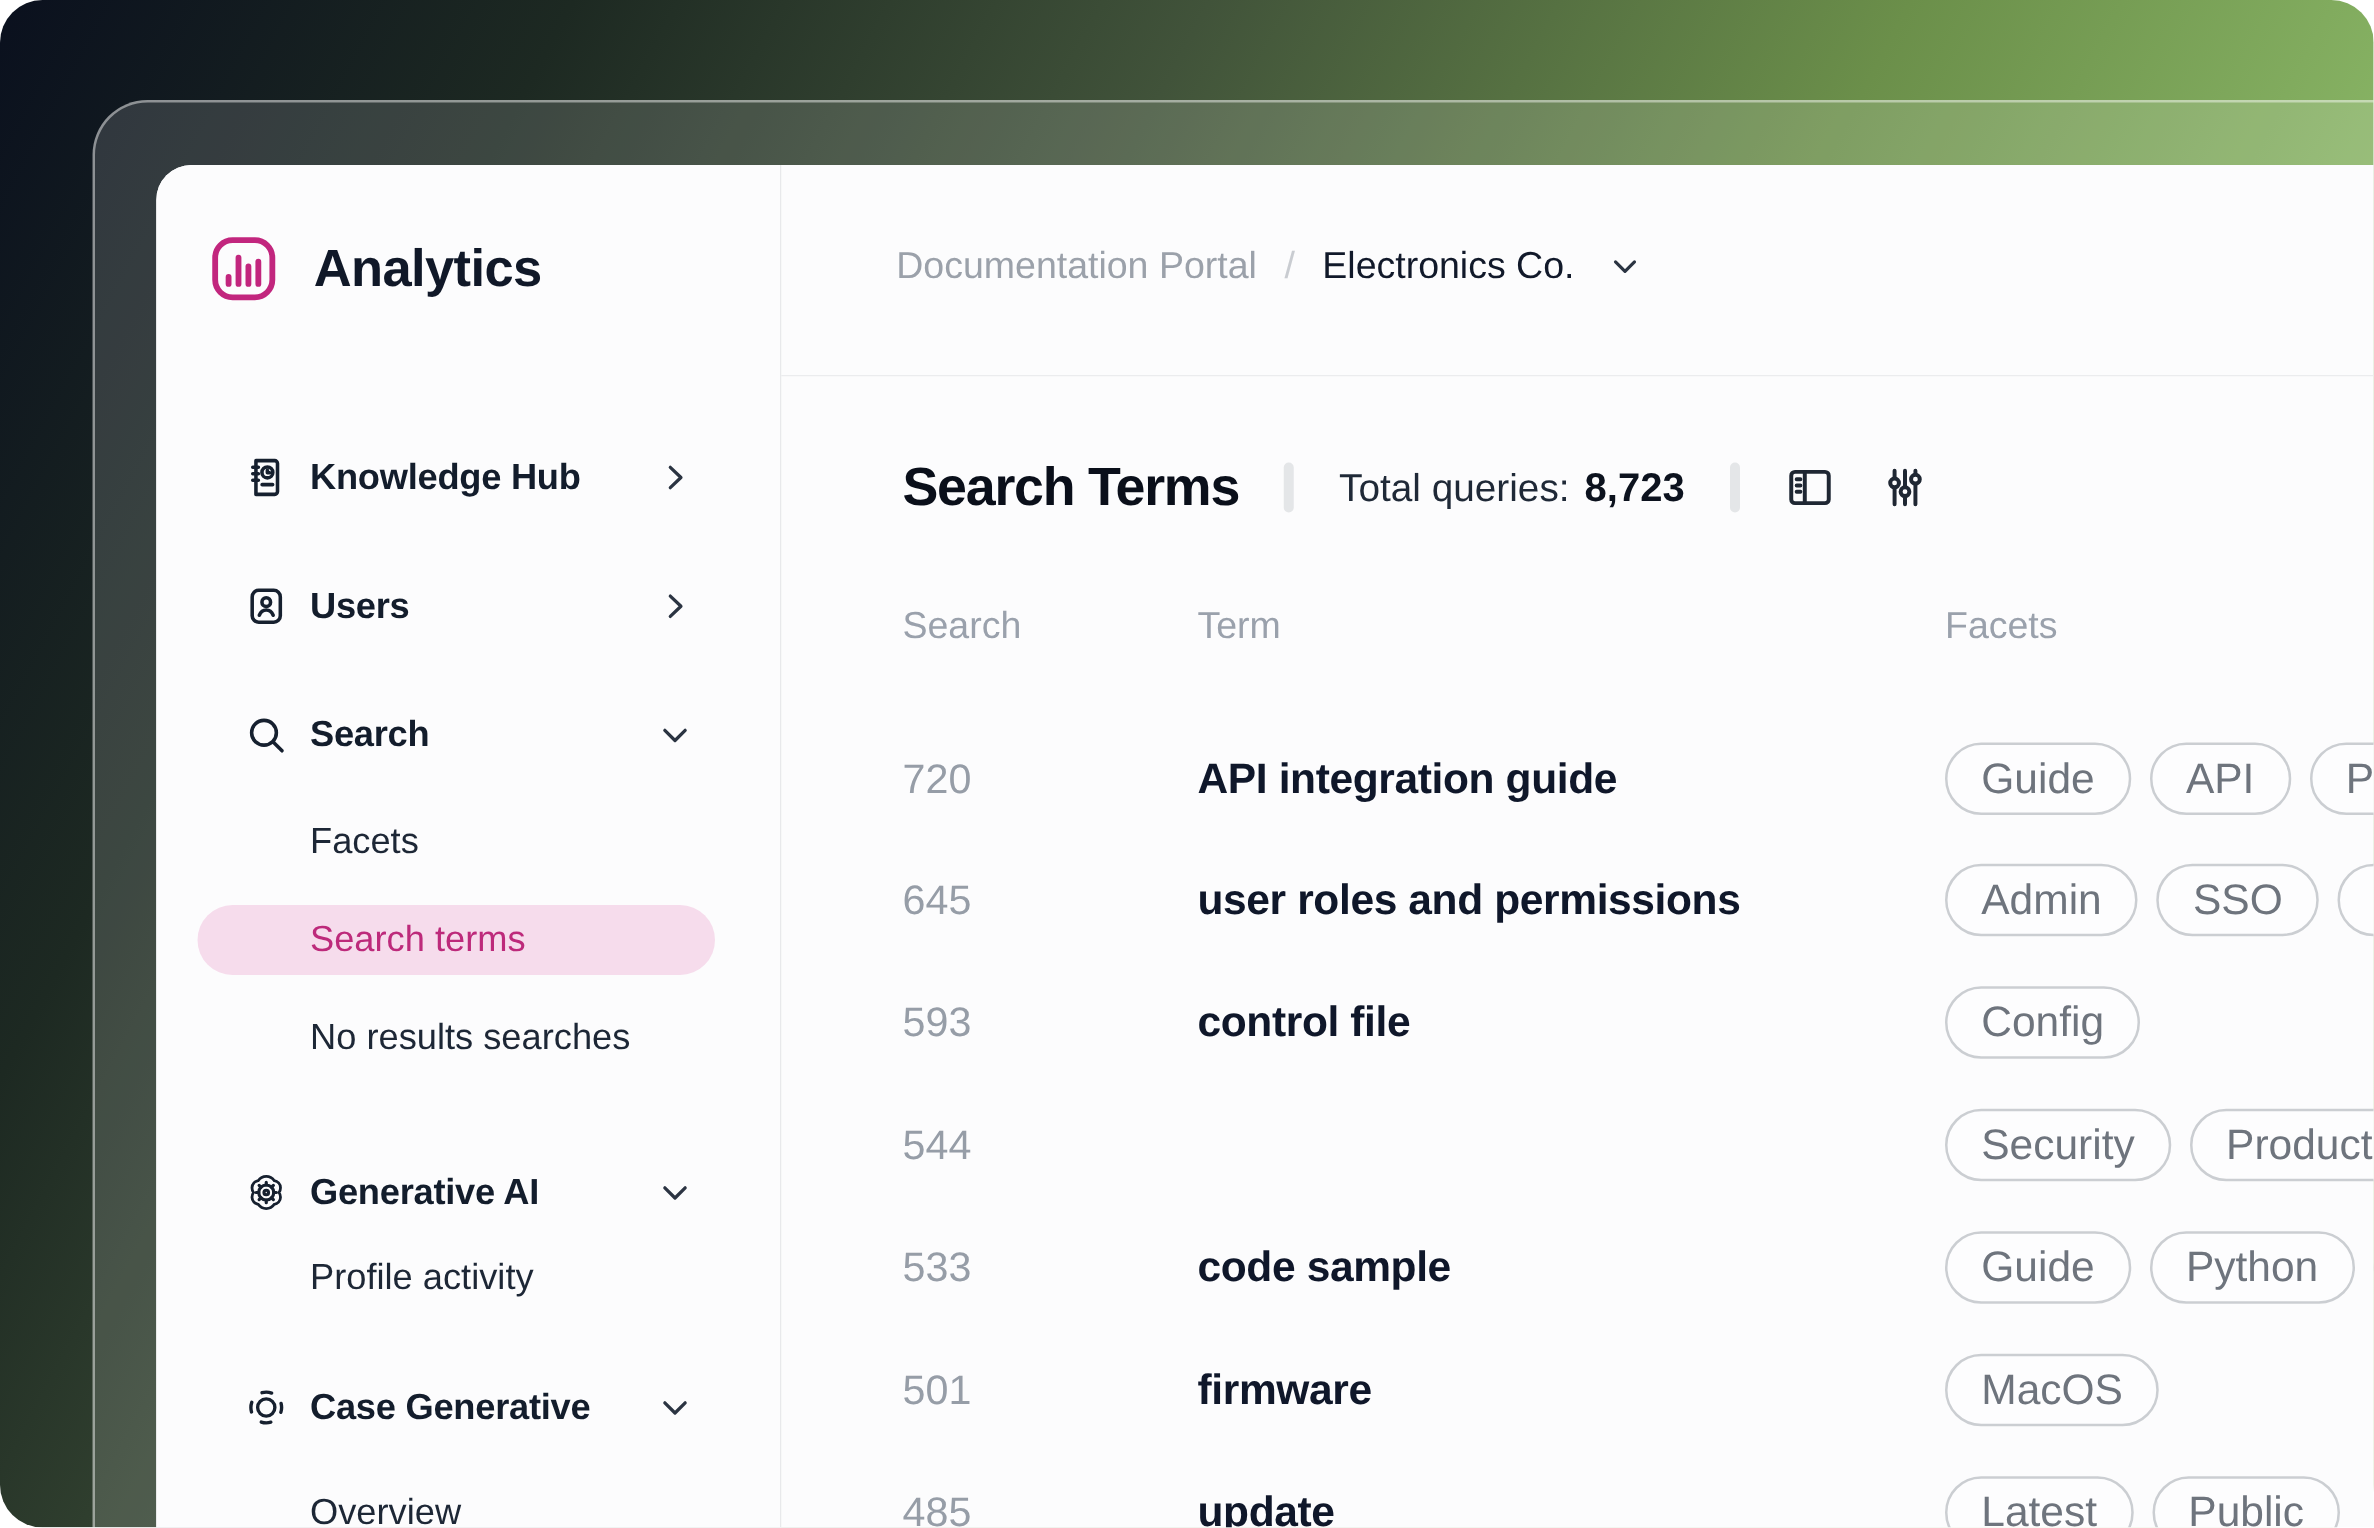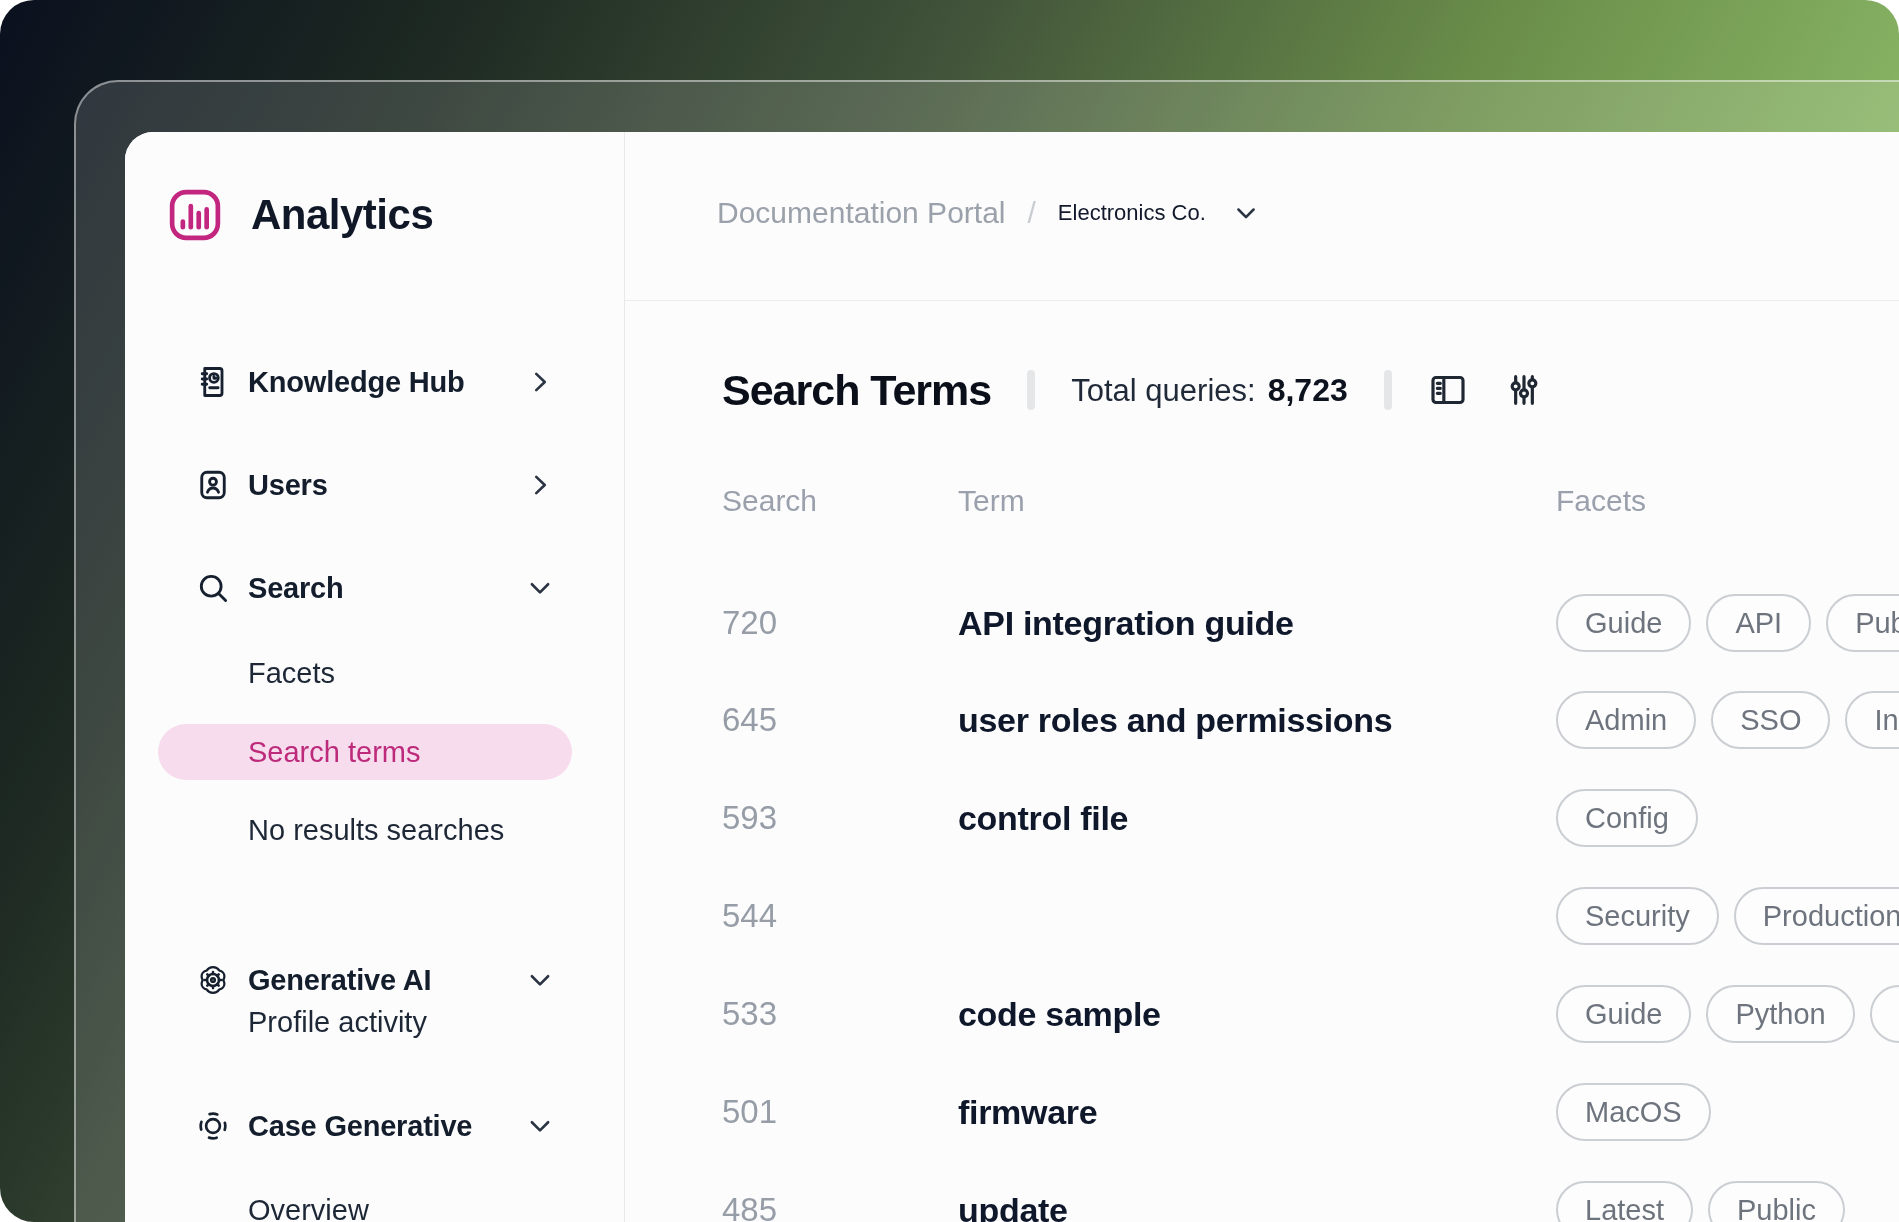--- a/index.html
+++ b/index.html
@@ -40,21 +40,21 @@
               display:flex; align-items:center; padding-left:90px;
               font-size:29px; font-weight:400; color:#1d2736; cursor:pointer; }
   .sub-item.active { background:#f6dcec; color:#bd2a7b; font-weight:500; }
 
   
   .main { position:absolute; left:500px; top:0; right:0; bottom:0; }
 
   .breadcrumb { position:absolute; left:92px; top:56px; height:50px; display:flex; align-items:center; gap:22px; }
   .bc-parent { font-size:30px; color:#9ba1aa; }
   .bc-sep { font-size:30px; color:#c9ccd1; }
-  .bc-current { font-size:22px; color:#11192a; font-weight:500; }
+  .bc-current { font-size:30px; color:#11192a; font-weight:500; }
   .bc-chevron { width:28px; height:28px; color:#2b3442; margin-left:4px; }
   .bc-chevron svg { width:100%; height:100%; }
 
   .header-divider { position:absolute; left:0; right:0; top:168px; height:1px; background:#ebecee; }
 
   .title-row { position:absolute; left:97px; top:218px; height:80px; display:flex; align-items:center; gap:36px; }
   .page-title { font-size:43px; font-weight:800; color:#0a0f1a; letter-spacing:-1px; }
   .v-sep { width:8px; height:40px; border-radius:5px; background:#e4e6e8; }
   .total-group { display:flex; align-items:baseline; gap:12px; }
   .total-label { font-size:31px; color:#1f2937; }
@@ -66,21 +66,21 @@
   .col-search { left:97px; } .col-term { left:333px; } .col-facets { left:931px; }
 
   .t-row { position:absolute; left:0; right:0; height:80px; }
   .t-count { position:absolute; left:97px; top:0; height:80px; display:flex; align-items:center;
              font-size:33px; color:#969da7; }
   .t-term { position:absolute; left:333px; top:0; height:80px; display:flex; align-items:center;
             font-size:34px; font-weight:700; color:#0f172a; letter-spacing:-0.3px; }
   .t-facets { position:absolute; left:931px; top:0; height:80px; display:flex; align-items:center; gap:15px; }
   .pill { height:58px; min-width:78px; padding:0 27px; border:2px solid #cbced2; border-radius:999px;
           display:flex; align-items:center; justify-content:center;
-          font-size:29px; color:#6e747d; white-space:nowrap; background:#fdfdfe; }
+          font-size:34px; color:#6e747d; white-space:nowrap; background:#fdfdfe; }
 </style>
 </head>
 <body>
 
 <div class="stage">
   <div class="bg"></div>
   <div class="frame"></div>
 
   <div class="window">
 
@@ -128,21 +128,21 @@
                 <path d="M15.7 15.7L20.4 20.4"></path>
               </svg></span>
             <span class="nv-label">Search</span>
             <span class="nv-chevron"><svg viewBox="0 0 24 24" fill="none" stroke="currentColor" stroke-width="2.1" stroke-linecap="round" stroke-linejoin="round">
                 <path d="M5.5 9l6.5 6.5L18.5 9"></path>
               </svg></span>
           </div>
           <div class="sub-item" style="top: 513px;">Facets</div>
           <div class="sub-item active" style="top: 592px;">Search terms</div>
           <div class="sub-item" style="top: 670px;">No results searches</div>
-          <div class="nav-item" style="top: 820px;">
+          <div class="nav-item" style="top: 794px;">
             <span class="nv-icon"><svg viewBox="0 0 24 24" fill="none" stroke="currentColor" stroke-width="1.7" stroke-linecap="round">
                 <circle cx="12" cy="12" r="1.2"></circle>
                 <circle cx="12" cy="12" r="4"></circle>
                 <path d="M12 6.6v1.4M12 16v1.4M6.6 12H8M16 12h1.4M8.2 8.2l1 1M14.8 14.8l1 1M15.8 8.2l-1 1M9.2 14.8l-1 1"></path>
                 <path d="M12 3.4c2.2 0 3.4 1 4.3 2.3 1.7.3 3.3 1.8 3.3 3.8 0 1-.3 1.8-.8 2.5.5.7.8 1.5.8 2.5 0 2-1.6 3.5-3.3 3.8-.9 1.3-2.1 2.3-4.3 2.3s-3.4-1-4.3-2.3c-1.7-.3-3.3-1.8-3.3-3.8 0-1 .3-1.8.8-2.5-.5-.7-.8-1.5-.8-2.5 0-2 1.6-3.5 3.3-3.8.9-1.3 2.1-2.3 4.3-2.3z" stroke-width="1.5"></path>
               </svg></span>
             <span class="nv-label">Generative AI</span>
             <span class="nv-chevron"><svg viewBox="0 0 24 24" fill="none" stroke="currentColor" stroke-width="2.1" stroke-linecap="round" stroke-linejoin="round">
                 <path d="M5.5 9l6.5 6.5L18.5 9"></path>
               </svg></span>

